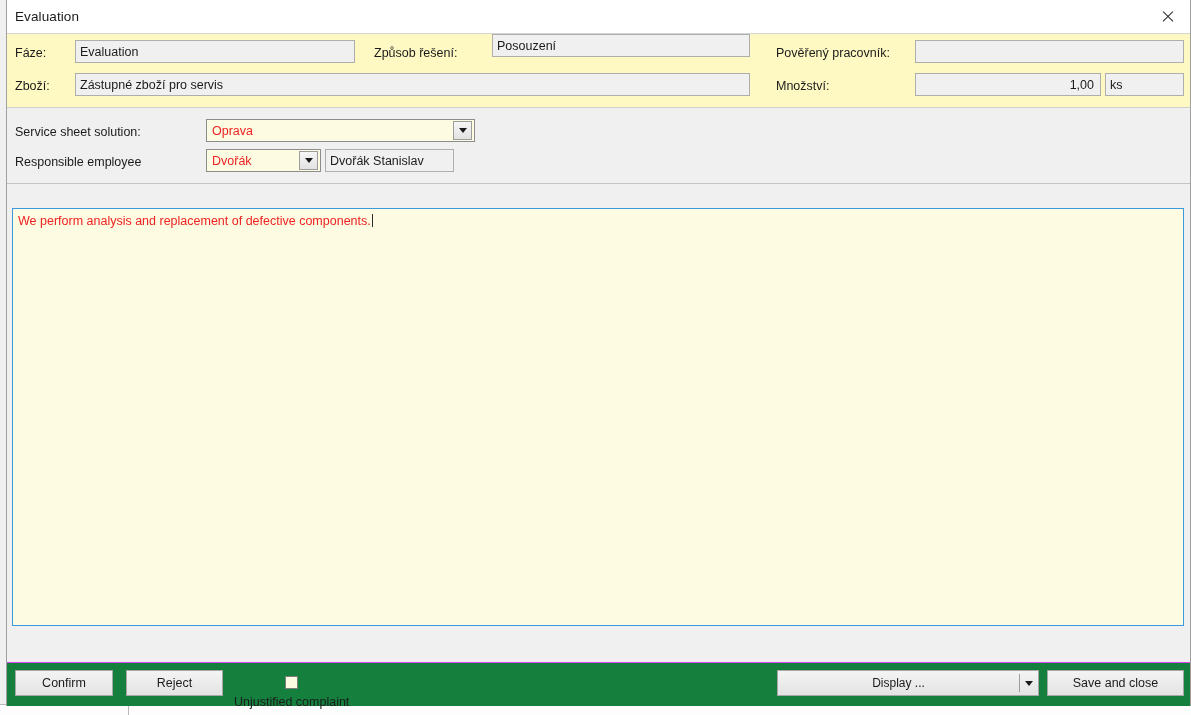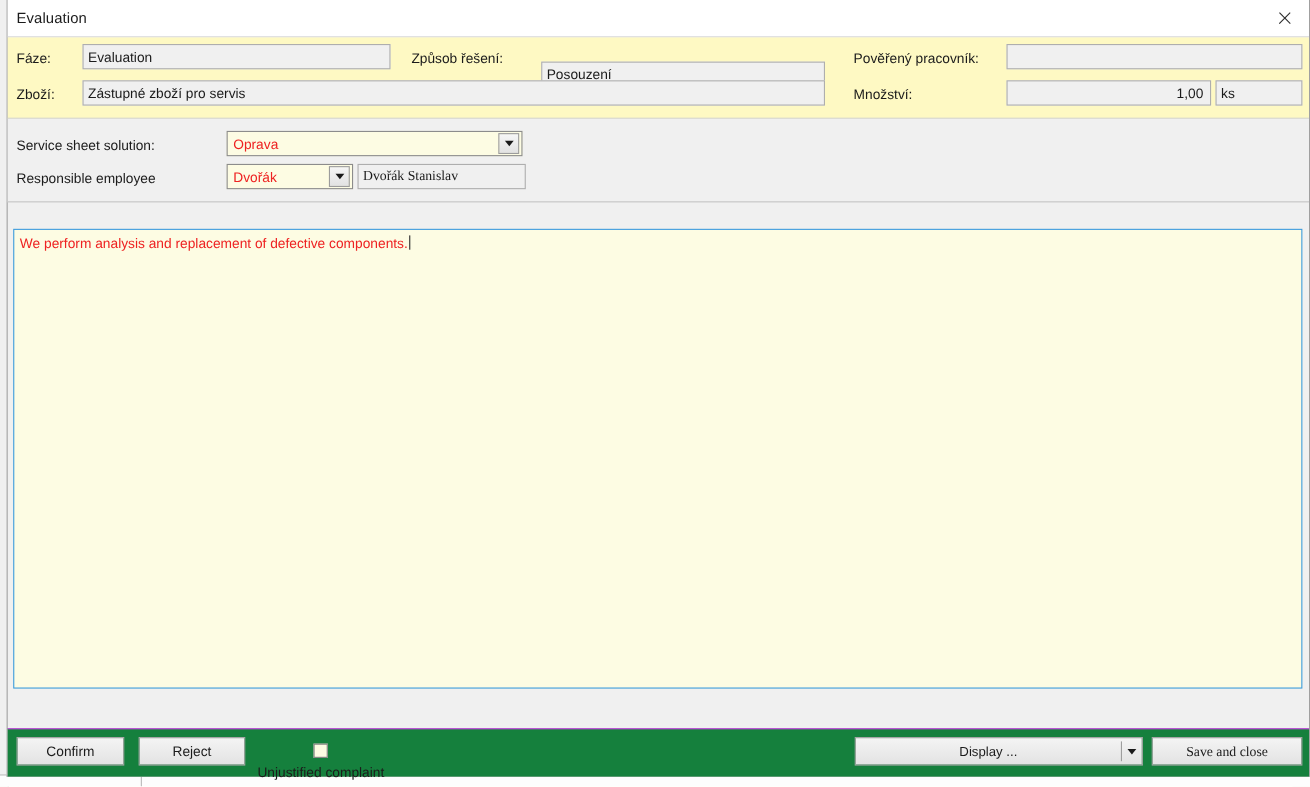--- a/index.html
+++ b/index.html
@@ -328,21 +328,21 @@
     <div class="close-btn">
       <div class="close-glyph"></div>
     </div>
   </div>
 
   <div class="header-block">
     <div class="lbl" style="left:8px; top:12px;">Fáze:</div>
     <div class="fld" style="left:68px; top:6px; width:280px;">Evaluation</div>
 
     <div class="lbl" style="left:367px; top:12px;">Způsob řešení:</div>
-    <div class="fld" style="left:485px; top:22px; width:258px;">Posouzení</div>
+    <div class="fld" style="left:485px; top:0; width:258px;">Posouzení</div>
 
     <div class="lbl" style="left:769px; top:12px;">Pověřený pracovník:</div>
     <div class="fld" style="left:908px; top:6px; width:269px;"></div>
 
     <div class="lbl" style="left:8px; top:45px;">Zboží:</div>
     <div class="fld" style="left:68px; top:39px; width:675px;">Zástupné zboží pro servis</div>
 
     <div class="lbl" style="left:769px; top:45px;">Množství:</div>
     <div class="fld num" style="left:908px; top:39px; width:186px;">1,00</div>
     <div class="fld" style="left:1098px; top:39px; width:79px;">ks</div>
@@ -357,21 +357,21 @@
       </div>
     </div>
 
     <div class="lbl" style="left:8px; top:47px;">Responsible employee</div>
     <div class="combo" style="left:199px; top:41px; width:115px;">
       <div class="val">Dvořák</div>
       <div class="arrow-btn">
         <div class="caret-down"></div>
       </div>
     </div>
-    <div class="fld" style="left:318px; top:41px; width:153px;font-family:Liberation Serif, serif;">Dvořák Stanislav</div>
+    <div class="fld" style="left:318px; top:41px; width:129px;">Dvořák Stanislav</div>
   </div>
 
   <div class="note-area"><span class="note-text">We perform analysis and replacement of defective components.</span><span class="caret"></span></div>
 
 
   <div class="footer">
     <div class="btn" style="left:8px; top:7px; width:98px;">Confirm</div>
     <div class="btn" style="left:119px; top:7px; width:97px;">Reject</div>
 
     <div class="chk-wrap" style="left:227px; top:13px;flex-direction:column;">
@@ -380,16 +380,16 @@
     </div>
 
     <div class="split-btn" style="left:770px; top:7px; width:262px;">
       <div class="main">Display ...</div>
       <div class="sep"></div>
       <div class="drop">
         <div class="caret-down"></div>
       </div>
     </div>
 
-    <div class="btn" style="left:1040px; top:7px; width:137px;font-family:Liberation Serif, serif;">Save and close</div>
+    <div class="btn" style="left:1040px; top:7px; width:137px;">Save and close</div>
   </div>
 
 </div>
 
 </body></html>

